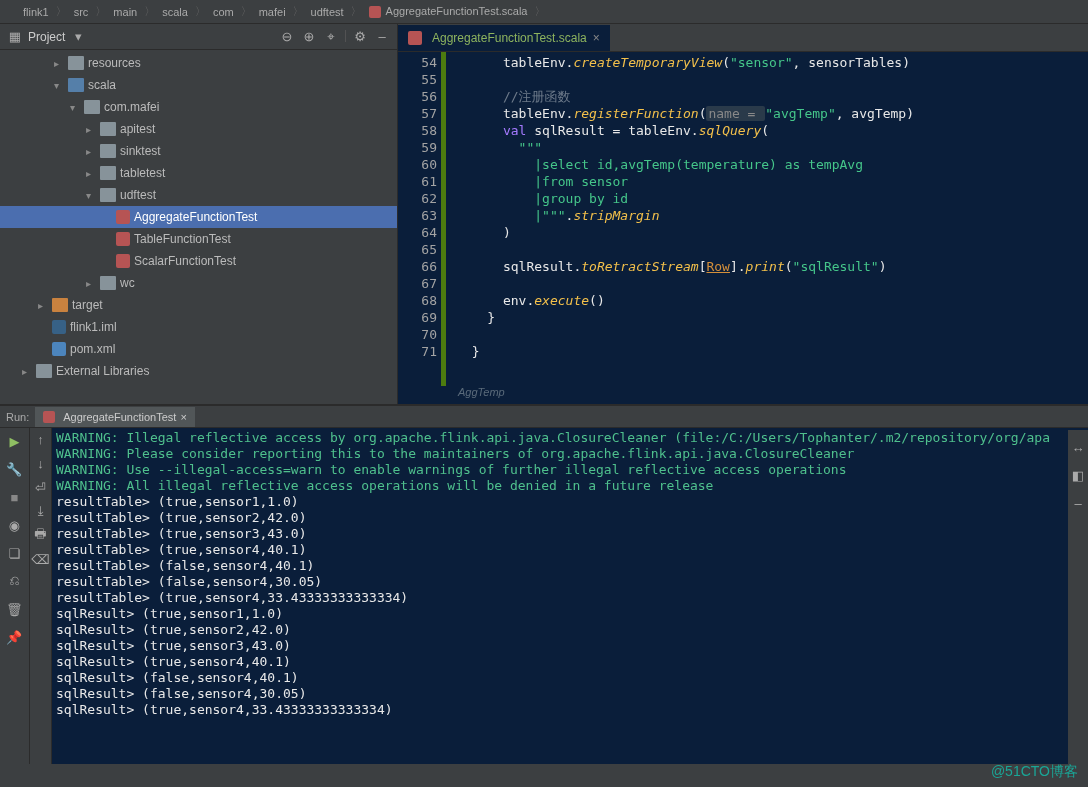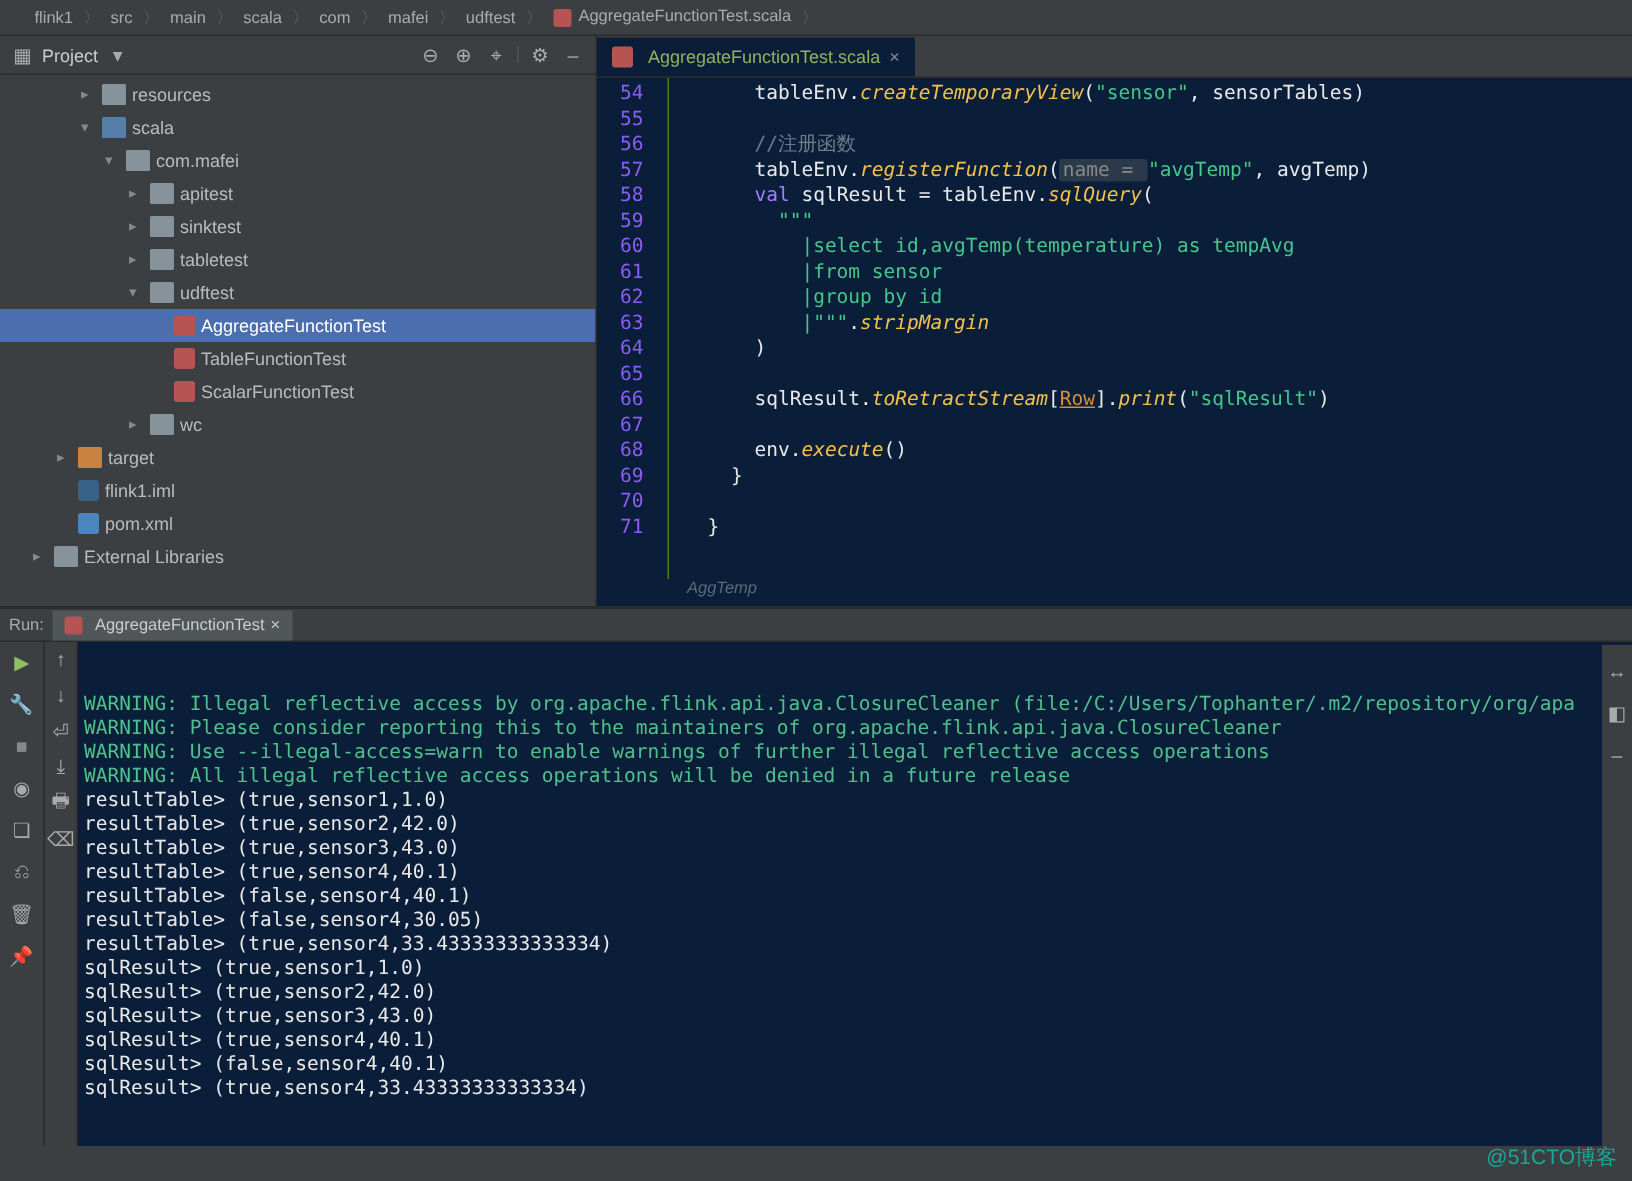--- a/index.html
+++ b/index.html
@@ -99,25 +99,25 @@
   flex: 1;
   display: flex;
   background: #0a1e3a;
   font-family: "Consolas", "Menlo", monospace;
   font-size: 13px;
   overflow: hidden;
 }
 .gutter {
   width: 48px;
   background: #0a1e3a;
-  color: #8b5cf6;
+  color: #a3a3a3;
   text-align: right;
-  padding-right: 16px;
+  padding-right: 4px;
   padding-top: 2px;
-  border-right: 1px solid #4d7c0f;
+  border-right: 5px solid #4d7c0f;
 }
 .gutter div { height: 17px; line-height: 17px; }
 .code-lines { flex: 1; padding-left: 10px; padding-top: 2px; white-space: pre; overflow: hidden; }
 .code-lines .line { height: 17px; line-height: 17px; }
 .tk-id { color: #e8e8e8; }
 .tk-fn { color: #f3c04b; font-style: italic; }
 .tk-kw { color: #a57aff; }
 .tk-str { color: #45c68a; }
 .tk-cmt { color: #6e7b8b; }
 .tk-type { color: #d48f3a; text-decoration: underline; }
@@ -172,21 +172,20 @@
   gap: 6px;
   border-right: 1px solid #2b2b2b;
 }
 .console {
   flex: 1;
   font-family: "Consolas", monospace;
   font-size: 13px;
   line-height: 16px;
   overflow: hidden;
   padding: 2px 4px;
-  margin-top: 32px;
 }
 .console .ln { white-space: pre; color: #e8e8e8; }
 .console .warn { color: #4fc08d; }
 .watermark {
   position: absolute;
   bottom: 6px;
   right: 10px;
   color: #14b8a6;
   font-size: 14px;
   opacity: 0.85;
@@ -398,20 +397,21 @@
         <div class="ln ">resultTable&gt; (true,sensor3,43.0)</div>
         <div class="ln ">resultTable&gt; (true,sensor4,40.1)</div>
         <div class="ln ">resultTable&gt; (false,sensor4,40.1)</div>
         <div class="ln ">resultTable&gt; (false,sensor4,30.05)</div>
         <div class="ln ">resultTable&gt; (true,sensor4,33.43333333333334)</div>
         <div class="ln ">sqlResult&gt; (true,sensor1,1.0)</div>
         <div class="ln ">sqlResult&gt; (true,sensor2,42.0)</div>
         <div class="ln ">sqlResult&gt; (true,sensor3,43.0)</div>
         <div class="ln ">sqlResult&gt; (true,sensor4,40.1)</div>
         <div class="ln ">sqlResult&gt; (false,sensor4,40.1)</div>
+        <div class="ln ">sqlResult&gt; (false,sensor4,30.05)</div>
         <div class="ln ">sqlResult&gt; (true,sensor4,33.43333333333334)</div>
       </div>
   </div>
 </div>
 
 <div class="right-strip">
   <span class="icon-btn">↔</span>
   <span class="icon-btn">◧</span>
   <span class="icon-btn">–</span>
 </div>

